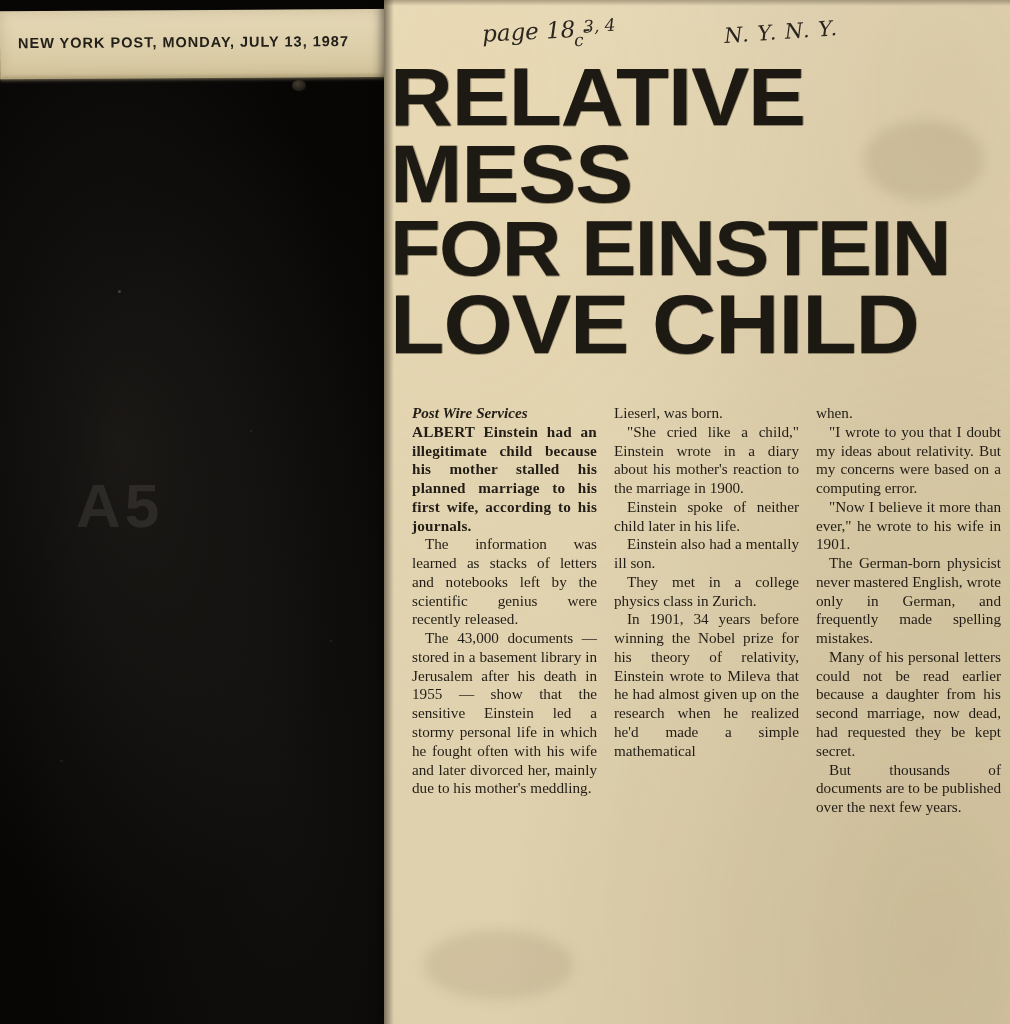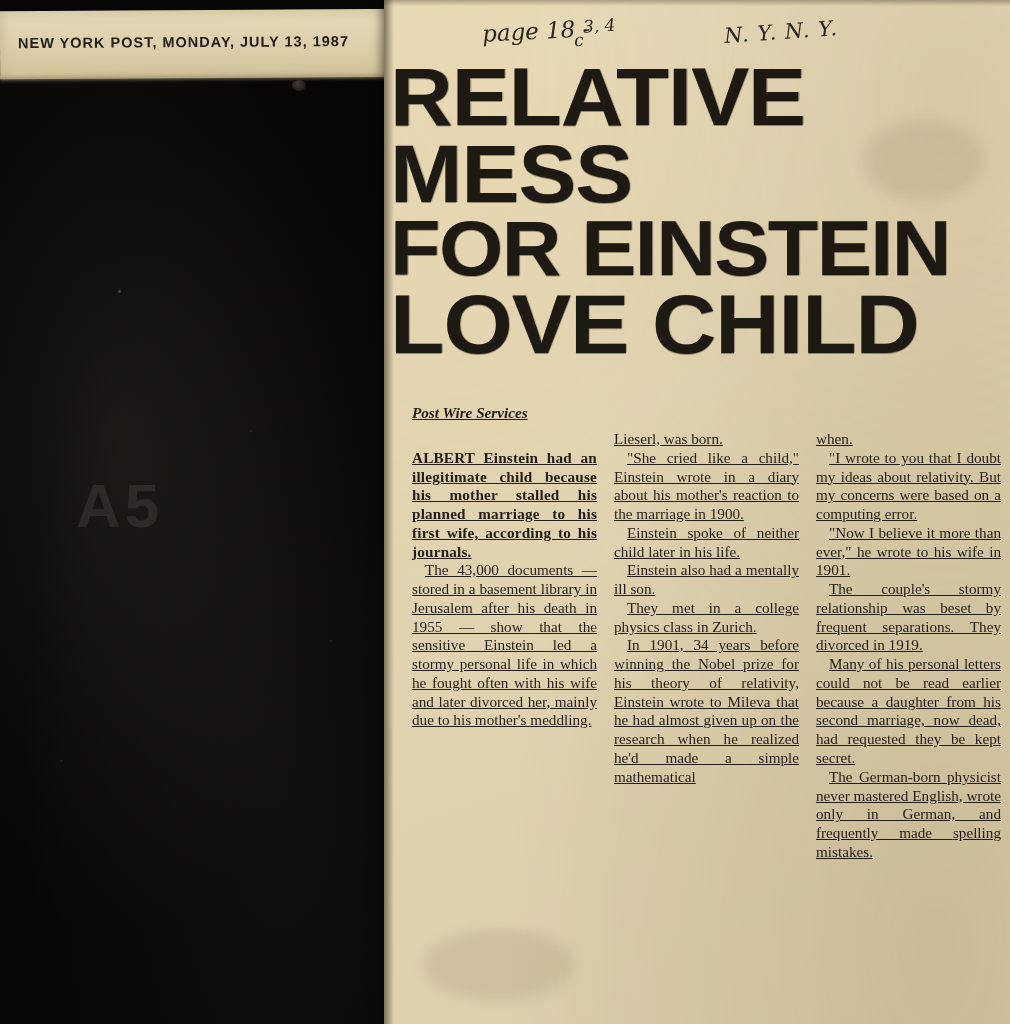--- a/index.html
+++ b/index.html
@@ -193,27 +193,26 @@
   }
   .col {
     width: 185px;
     font-family: "Liberation Serif", serif;
     font-size: 15.2px;
     line-height: 1.235;
     color: #221d16;
     text-align: justify;
     text-justify: inter-word;
     hyphens: none;
-    text-decoration: underline;
   }
   .col p {
     margin: 0;
     text-indent: 13px;
   }
-  .col p.noindent { text-indent: 0; margin-top: 26px; }
+  .col p.noindent { text-indent: 0; }
   .byline {
     font-style: italic;
     font-weight: bold;
     font-size: 15.2px;
     margin-bottom: 1px;
     text-indent: 0 !important;
     text-align: left;
   }
   .lead-caps {
     font-weight: bold;
@@ -261,39 +260,40 @@
       <span class="hl-line l1">RELATIVE MESS</span>
       <span class="hl-line l2">FOR EINSTEIN</span>
       <span class="hl-line l3">LOVE CHILD</span>
     </div>
 
     <div class="columns">
 
       <div class="col">
         <p class="byline">Post Wire Services</p>
         <p class="noindent lead-caps">ALBERT Einstein had an illegitimate child because his mother stalled his planned marriage to his first wife, according to his journals.</p>
+        <p>The information was learned as stacks of letters and notebooks left by the scientific genius were recently released.</p>
         <p>The 43,000 documents — stored in a basement library in Jerusalem after his death in 1955 — show that the sensitive Einstein led a stormy personal life in which he fought often with his wife and later divorced her, mainly due to his mother's meddling.</p>
       </div>
 
       <div class="col">
         <p class="noindent">Lieserl, was born.</p>
         <p>"She cried like a child," Einstein wrote in a diary about his mother's reaction to the marriage in 1900.</p>
         <p>Einstein spoke of neither child later in his life.</p>
         <p>Einstein also had a mentally ill son.</p>
         <p>They met in a college physics class in Zurich.</p>
         <p>In 1901, 34 years before winning the Nobel prize for his theory of relativity, Einstein wrote to Mileva that he had almost given up on the research when he realized he'd made a simple mathematical</p>
       </div>
 
       <div class="col">
         <p class="noindent">when.</p>
         <p>"I wrote to you that I doubt my ideas about relativity. But my concerns were based on a computing error.</p>
         <p>"Now I believe it more than ever," he wrote to his wife in 1901.</p>
-        <p>The couple's stormy relationship was beset by frequent separations. They divorced in 1919.</p>
+        <p>The German-born physicist never mastered English, wrote only in German, and frequently made spelling mistakes.</p>
         <p>Many of his personal letters could not be read earlier because a daughter from his second marriage, now dead, had requested they be kept secret.</p>
-        <p>The German-born physicist never mastered English, wrote only in German, and frequently made spelling mistakes.</p>
+        <p>But thousands of documents are to be published over the next few years.</p>
       </div>
 
     </div>
 
     <div class="wear" style="left:480px; top:120px; width:120px; height:80px;"></div>
     <div class="wear" style="left:40px; top:930px; width:150px; height:70px;"></div>
     <div class="paper-grain"></div>
   </div>
 
 </div>

